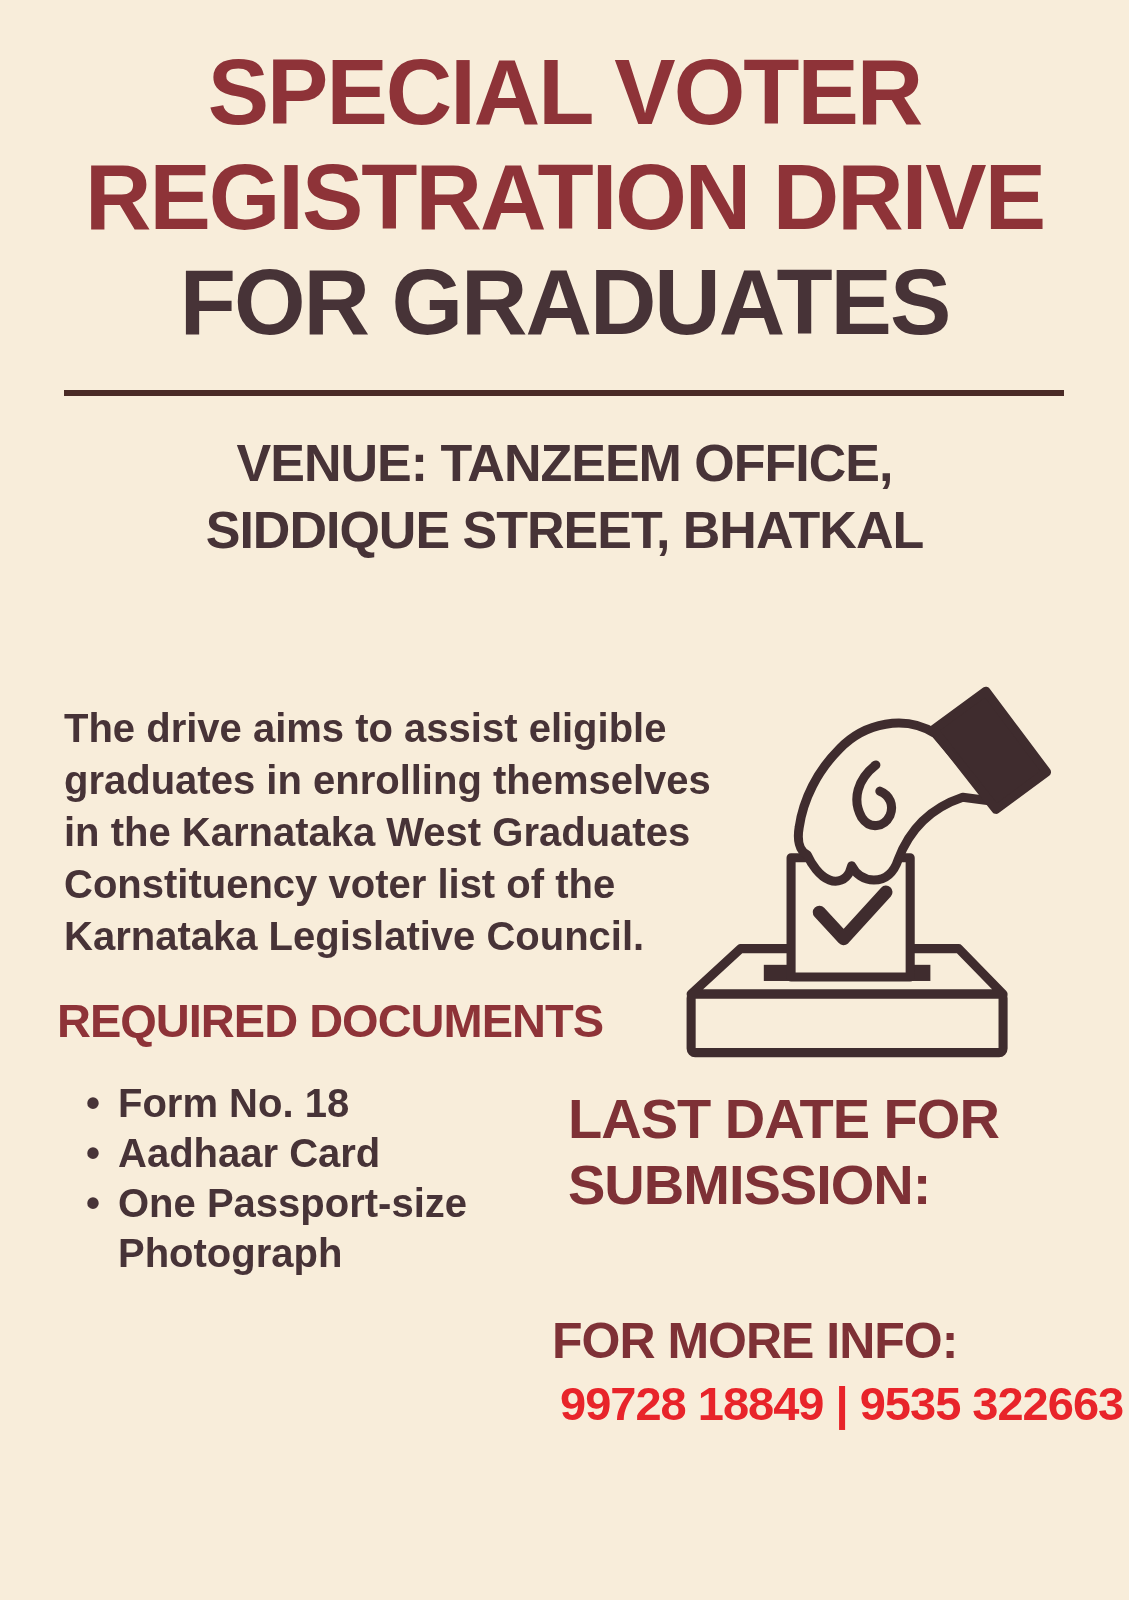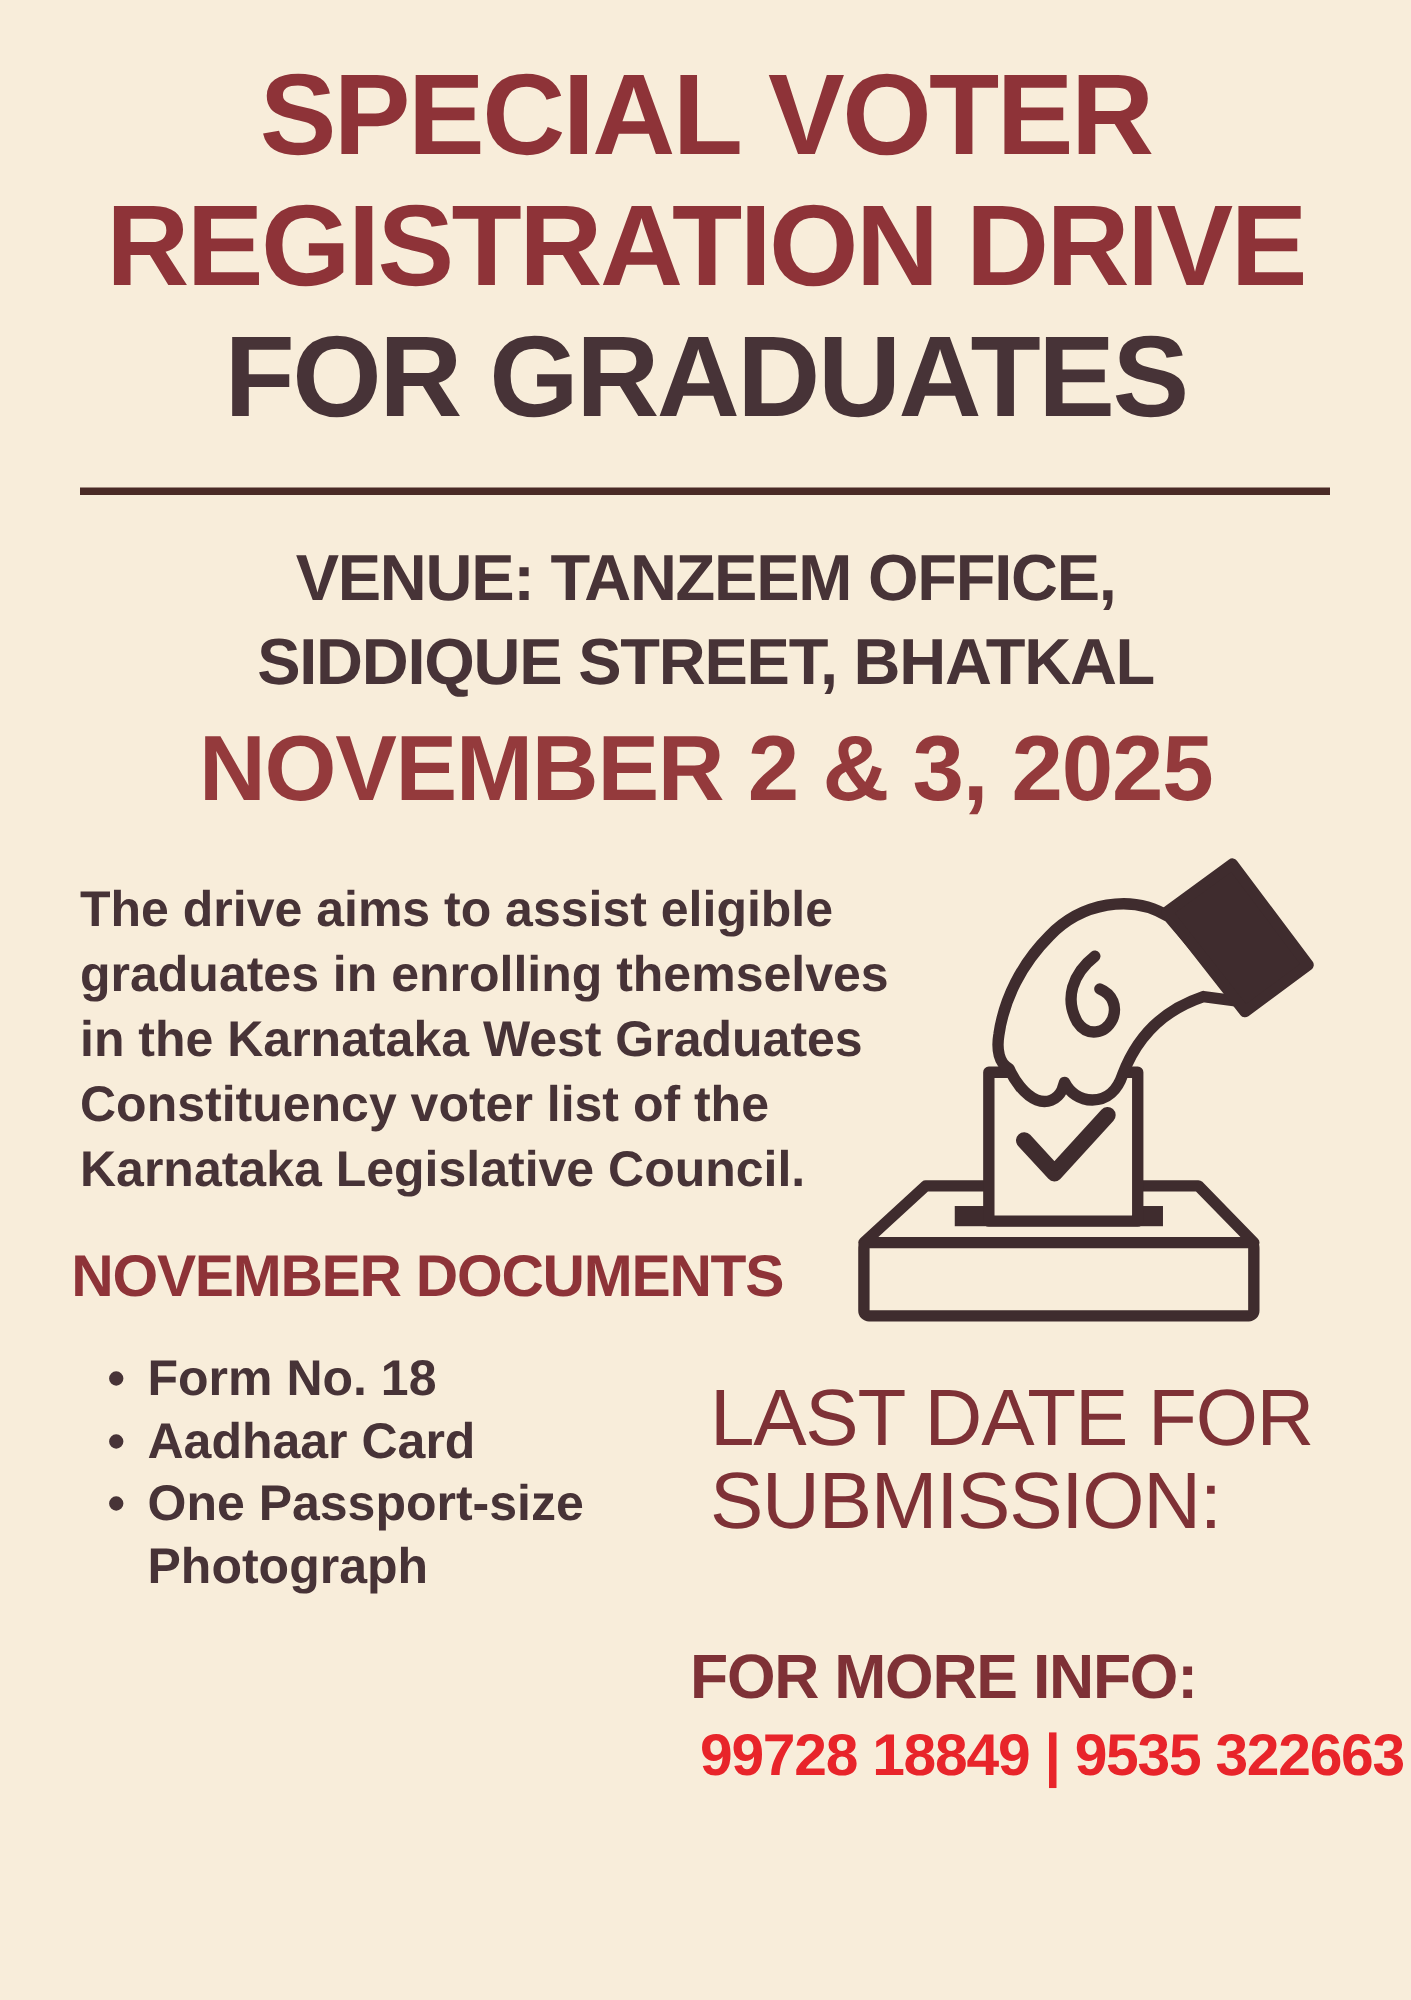--- a/index.html
+++ b/index.html
@@ -52,21 +52,21 @@
     margin:16px; padding:0; list-style:none;
   }
   .req-list li { position:relative; padding-left:32px; }
   .req-list li::before {
     content:"\2022"; position:absolute; left:0; top:0;
     color:var(--dark, #473337);
   }
 
   .submission {
     top:1086px; left:568px; color:var(--last-date-maroon, #7e3136);
-    font-size:64px; line-height:66px; font-weight:normal; letter-spacing:-1px;margin-top:15px;
+    font-size:56px; line-height:66px; font-weight:bold; letter-spacing:-1px;
   }
 
   .more-info-label {
     top:1312px; left:552px; color:var(--last-date-maroon, #7e3136);
     font-size:50px; font-weight:bold; letter-spacing:-1px;
   }
 
   .phones {
     top:1376px; left:560px; color:var(--red, #e8242a);
     font-size:47px; font-weight:bold; letter-spacing:-1px;
@@ -92,21 +92,20 @@
     <span class="line line-dark">FOR GRADUATES</span>
   </div>
 
   <div class="block divider"></div>
 
   <div class="block center venue">
     <span class="line">VENUE: TANZEEM OFFICE,</span>
     <span class="line">SIDDIQUE STREET, BHATKAL</span>
   </div>
 
-  <div class="block center event-date">NOVEMBER 2 &amp; 3, 2025</div>
 
   <div class="block description">
     <span class="line">The drive aims to assist eligible</span>
     <span class="line">graduates in enrolling themselves</span>
     <span class="line">in the Karnataka West Graduates</span>
     <span class="line">Constituency voter list of the</span>
     <span class="line">Karnataka Legislative Council.</span>
   </div>
 
   <svg class="block ballot-icon" viewBox="0 0 420 380" fill="none" stroke="#3f2c2e" stroke-width="9" stroke-linejoin="round" stroke-linecap="round">
@@ -132,21 +131,21 @@
          C206 192 214 184 218 172
          C230 140 252 120 282 110
          L312 114
          Z"></path>
 
     <path d="M196 78 C178 92 172 112 182 130 C190 142 204 140 210 128 C214 118 210 108 200 104"></path>
 
     <polygon points="253,43 305,5 365,85 315,122" fill="#3f2c2e" stroke="#3f2c2e"></polygon>
   </svg>
 
-  <div class="block req-heading">NOVEMBER DOCUMENTS</div>
+  <div class="block req-heading">REQUIRED DOCUMENTS</div>
 
   <ul class="block req-list">
     <li>
       <span class="line">Form No. 18</span>
     </li>
     <li>
       <span class="line">Aadhaar Card</span>
     </li>
     <li>
       <span class="line">One Passport-size</span>

